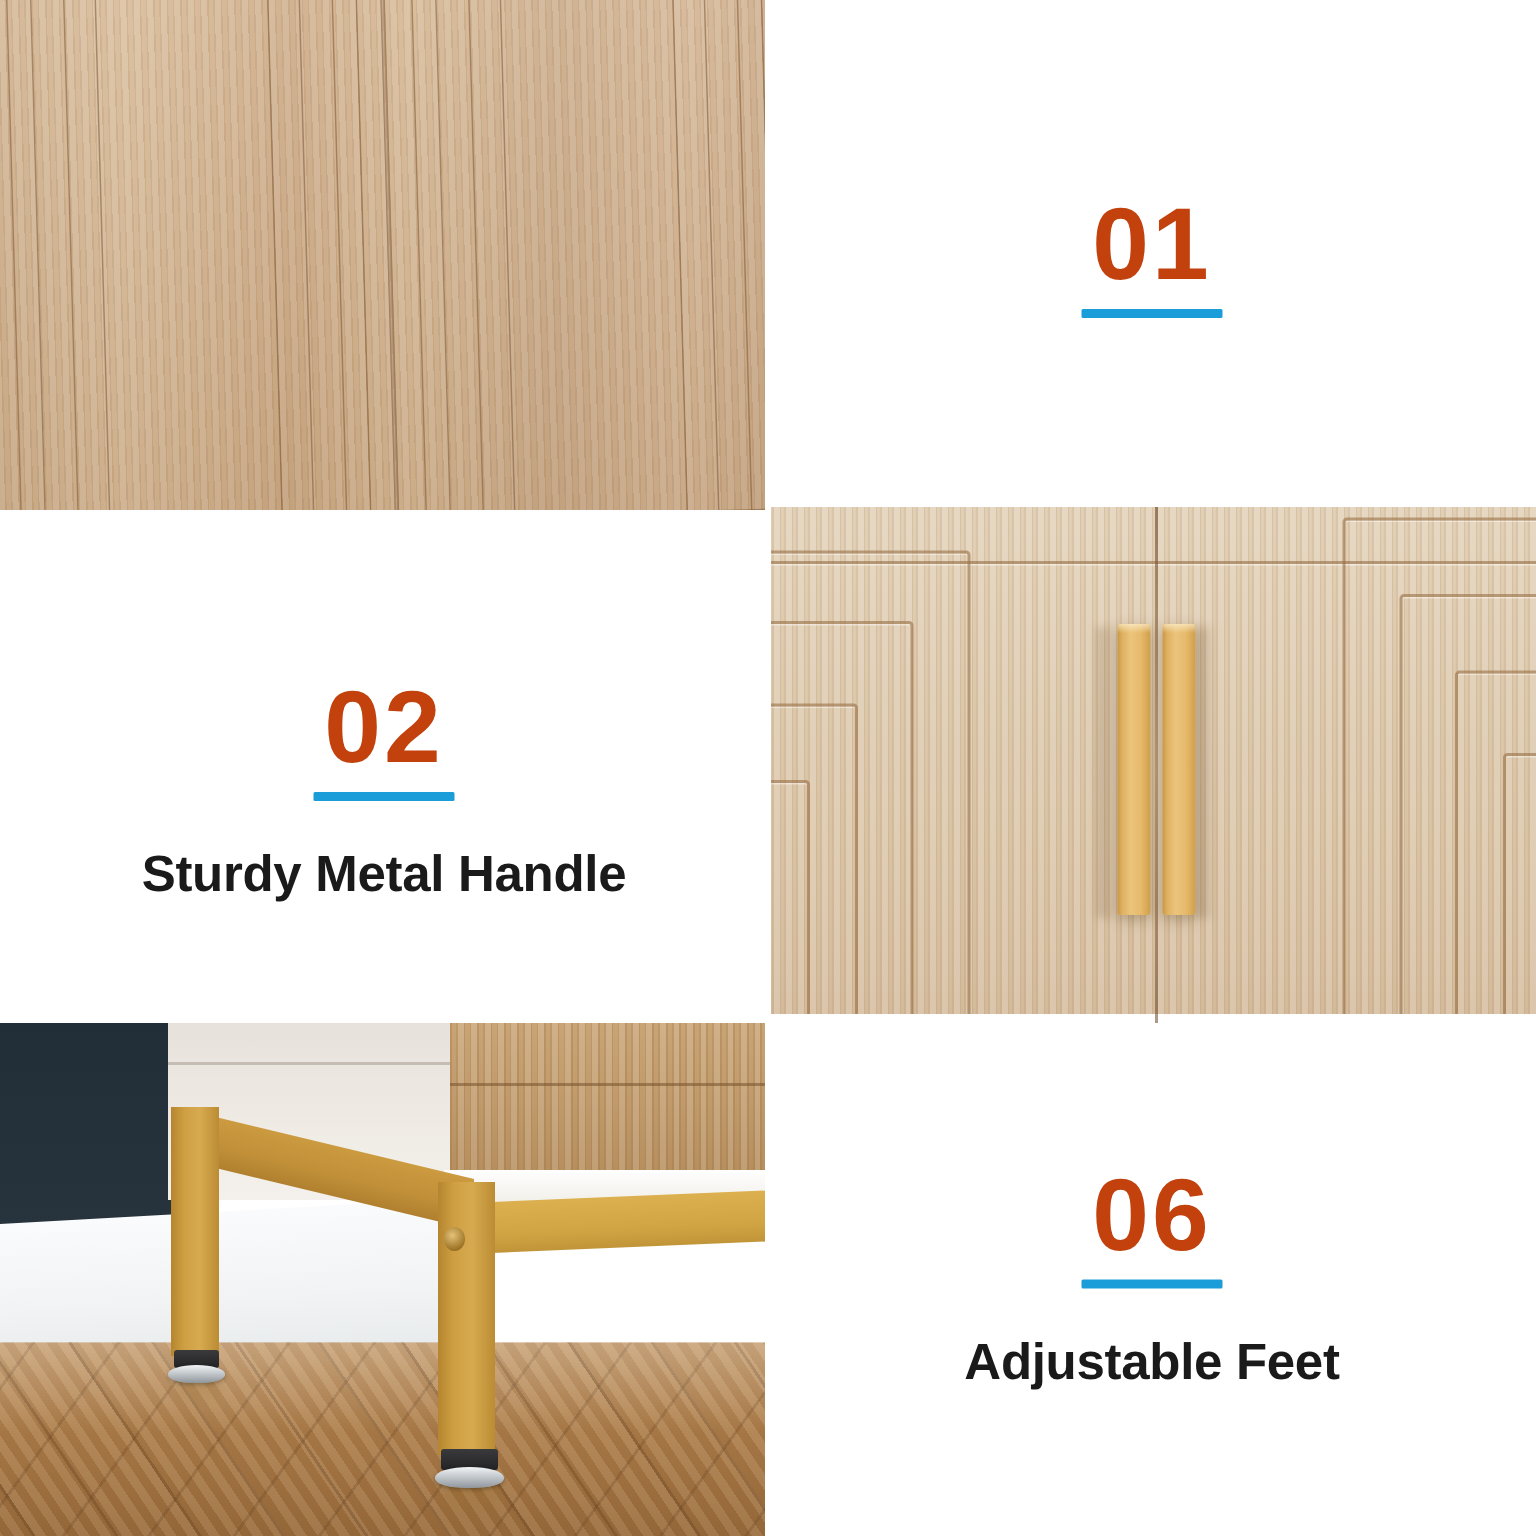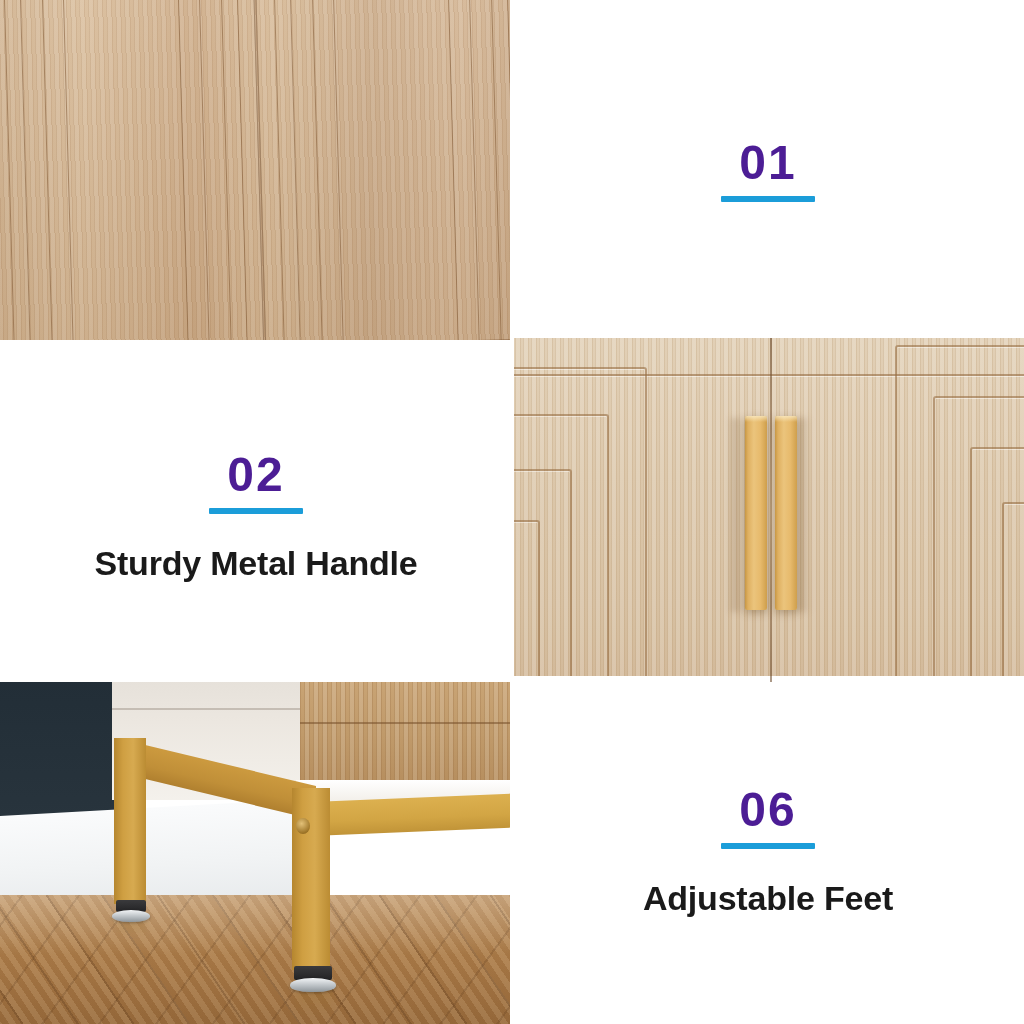--- a/index.html
+++ b/index.html
@@ -8,34 +8,34 @@
     font-family:"Liberation Sans","DejaVu Sans",sans-serif;
   }
   .infographic{
     position:relative;width:1024px;height:1024px;background:#ffffff;
   }
 
   
   .quad{position:absolute;overflow:hidden;}
   .q-tl{left:0;top:0;width:512px;height:340px;}
   .q-tr{left:512px;top:0;width:512px;height:340px;}
-  .q-ml{left:0;top:344px;width:512px;height:346px;}
+  .q-ml{left:0;top:354px;width:512px;height:346px;}
   .q-mr{left:512px;top:338px;width:512px;height:344px;}
   .q-bl{left:0;top:680px;width:512px;height:344px;}
   .q-br{left:512px;top:680px;width:512px;height:344px;}
 
   
   .text-panel{
     background:#ffffff;display:flex;flex-direction:column;
     align-items:center;justify-content:center;
   }
   .num-wrap{display:inline-block;text-align:center;}
   .num{
-    font-size:48px;font-weight:700;letter-spacing:2px;line-height:1;
-    color:#4c1d95;font-family:"Liberation Sans","DejaVu Sans",sans-serif;
+    font-size:68px;font-weight:700;letter-spacing:2px;line-height:1;
+    color:#c2410c;font-family:"Liberation Sans","DejaVu Sans",sans-serif;
     display:block;
   }
   .num-rule{
     display:block;height:6px;background:#1b9dd9;
     margin-top:9px;border-radius:1px;
   }
   .caption{
     margin-top:30px;font-size:34px;font-weight:700;color:#1a1a1a;
     letter-spacing:-0.2px;white-space:nowrap;
     font-family:"Liberation Sans","DejaVu Sans",sans-serif;

